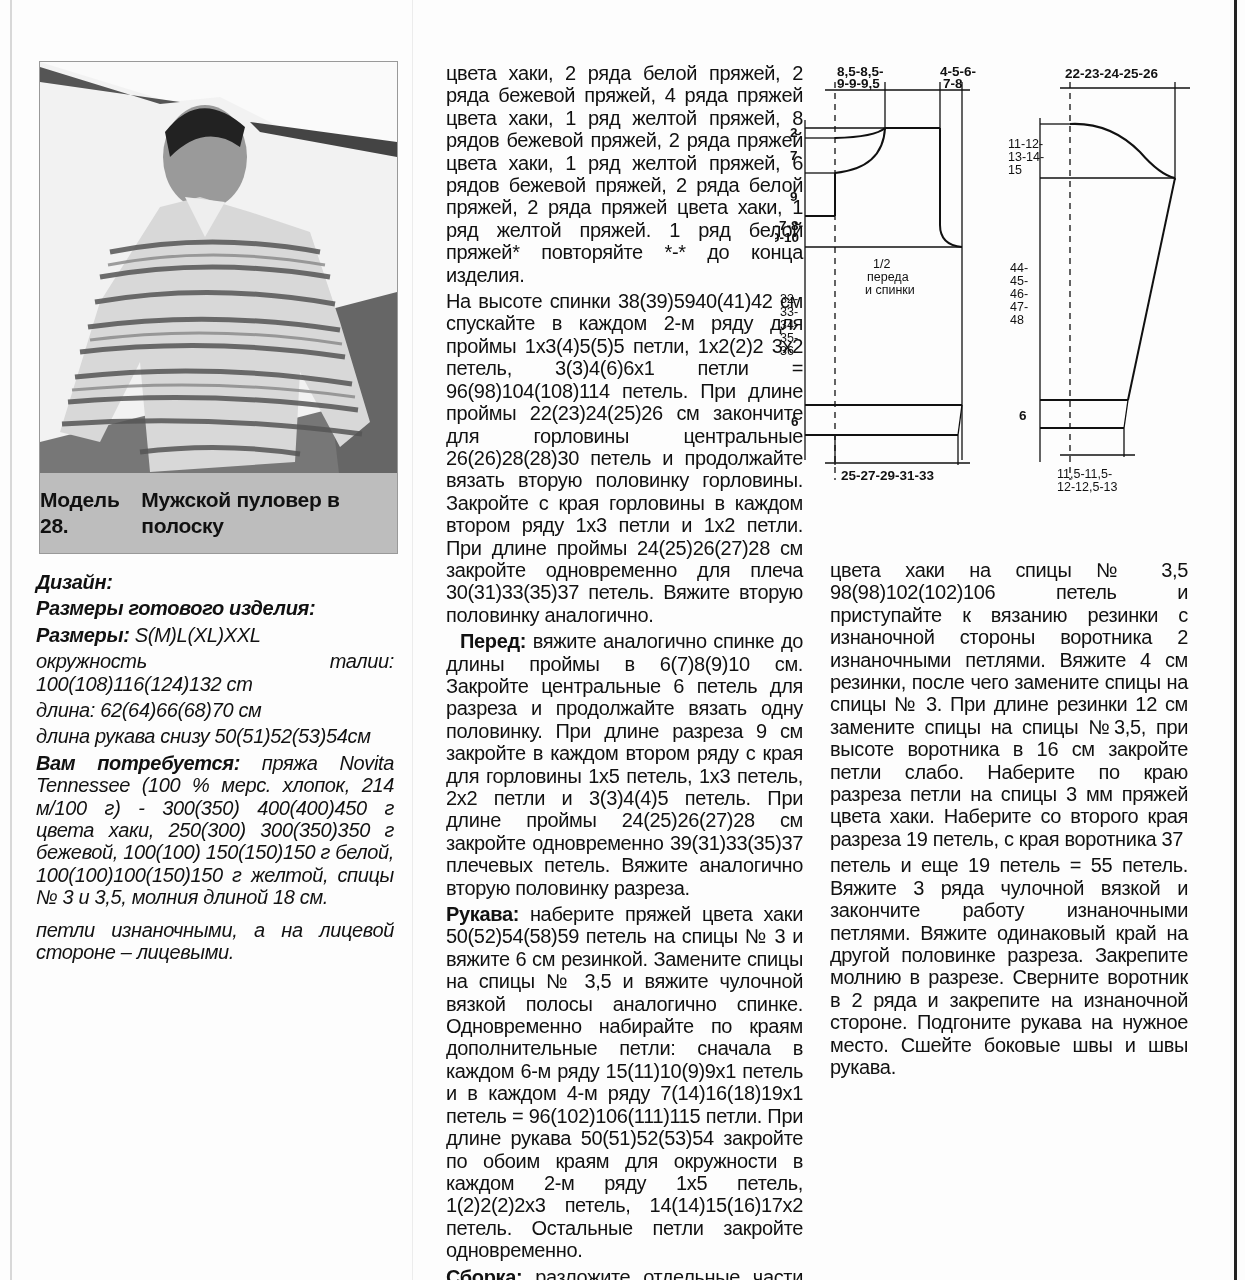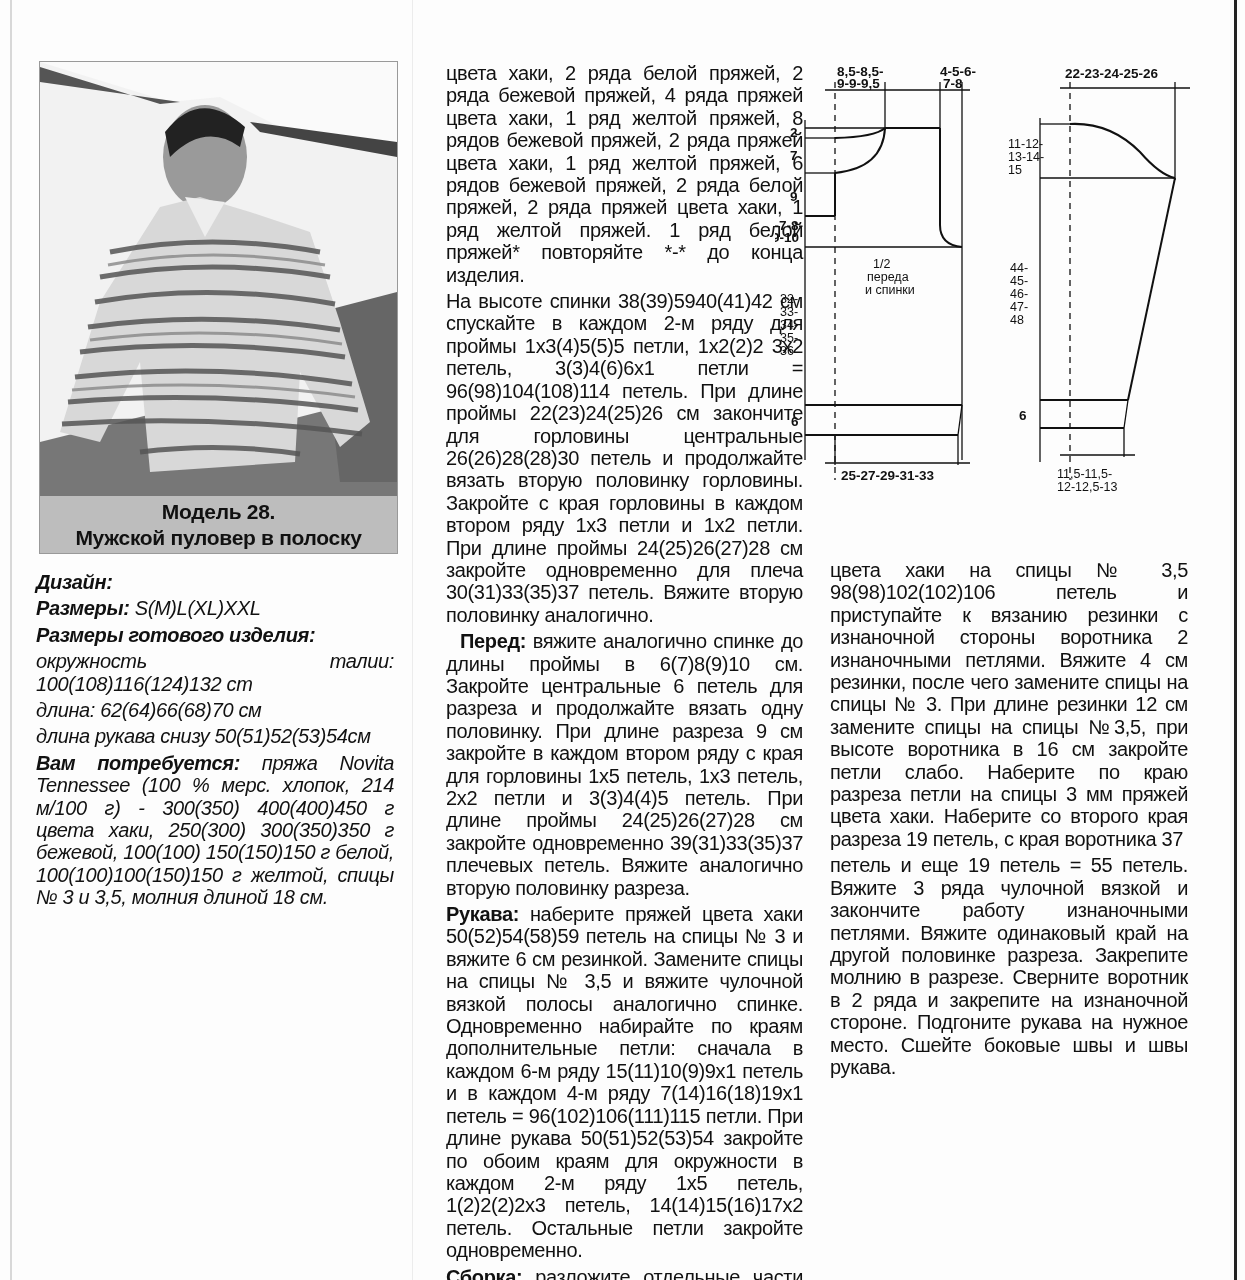--- a/index.html
+++ b/index.html
@@ -5,22 +5,22 @@
   html, body { margin:0; padding:0; background:#fff; }
   body { width:1245px; height:1280px; position:relative; overflow:hidden;
          font-family:"Liberation Sans", sans-serif; color:#111; }
   .page { position:absolute; inset:0; background:#fdfdfd; }
   .edge-left { position:absolute; left:10px; top:0; width:2px; height:1280px; background:#d8d8d8; }
   .edge-right { position:absolute; right:8px; top:0; width:3px; height:1280px; background:#222; }
   .fold { position:absolute; left:412px; top:0; width:1px; height:1280px; background:#ececec; }
 
   .photo { position:absolute; left:39px; top:61px; width:357px; height:491px; overflow:hidden; background:#f4f4f4; border:1px solid #999; }
   .photo svg { display:block; }
-  .caption { position:absolute; left:0; right:0; bottom:0; height:57px; background:#bdbdbd;
-             display:flex; flex-direction:column; align-items:center; justify-content:center; }
+  .caption { position:absolute; left:0; right:0; bottom:0; height:80px; background:#bdbdbd;
+             display:flex; flex-direction:row; align-items:center; justify-content:center; }
   .caption .t1, .caption .t2 { font-weight:bold; font-size:21px; line-height:26px; color:#111; letter-spacing:-0.3px; font-stretch:condensed; }
 
   .col { position:absolute; font-size:20px; line-height:22.4px; letter-spacing:-0.35px; }
   .col p { margin:0 0 4px 0; text-align:justify; }
   .col b { font-weight:bold; }
   .col1 { left:36px; top:571px; width:358px;font-style:italic; }
   .col2 { left:446px; top:62px; width:357px; }
   .col3 { left:830px; top:559px; width:358px; }
   .indent { text-indent:14px; }
 
@@ -66,26 +66,27 @@
       <path d="M145 135 L165 175 L185 140 Z" fill="#eee"></path>
     </svg>
     <div class="caption">
       <div class="t1">Модель 28.</div>
       <div class="t2">Мужской пуловер в полоску</div>
     </div>
   </div>
 
   <div class="col col1">
     <p><b>Дизайн:</b></p>
+    <p><b>Размеры готового изделия:</b></p>
     <p><b>Размеры:</b><span> S(M)L(XL)XXL</span></p>
-    <p><b>Размеры готового изделия:</b></p>
     <p>окружность талии: 100(108)116(124)132 cm</p>
     <p>длина: 62(64)66(68)70 см</p>
     <p>длина рукава снизу 50(51)52(53)54см</p>
     <p><b>Вам потребуется:</b><span> пряжа Novita Tennessee (100 % мерс. хлопок, 214 м/100 г) - 300(350) 400(400)450 г цвета хаки, 250(300) 300(350)350 г бежевой, 100(100) 150(150)150 г белой, 100(100)100(150)150 г желтой, спицы № 3 и 3,5, молния длиной 18 см.</span></p>
+    <p style="margin-top:10px">петли изнаночными, а на лицевой стороне – лицевыми.</p>
   </div>
 
   <div class="col col2">
     <p>цвета хаки, 2 ряда белой пряжей, 2 ряда бежевой пряжей, 4 ряда пряжей цвета хаки, 1 ряд желтой пряжей, 8 рядов бежевой пряжей, 2 ряда пряжей цвета хаки, 1 ряд желтой пряжей, 6 рядов бежевой пряжей, 2 ряда белой пряжей, 2 ряда пряжей цвета хаки, 1 ряд желтой пряжей. 1 ряд белой пряжей* повторяйте *-* до конца изделия.</p>
     <p>На высоте спинки 38(39)5940(41)42 см спускайте в каждом 2-м ряду для проймы 1x3(4)5(5)5 петли, 1x2(2)2 3x2 петель, 3(3)4(6)6x1 петли = 96(98)104(108)114 петель. При длине проймы 22(23)24(25)26 см закончите для горловины центральные 26(26)28(28)30 петель и продолжайте вязать вторую половинку горловины. Закройте с края горловины в каждом втором ряду 1x3 петли и 1x2 петли. При длине проймы 24(25)26(27)28 см закройте одновременно для плеча 30(31)33(35)37 петель. Вяжите вторую половинку аналогично.</p>
     <p class="indent"><b>Перед:</b><span> вяжите аналогично спинке до длины проймы в 6(7)8(9)10 см. Закройте центральные 6 петель для разреза и продолжайте вязать одну половинку. При длине разреза 9 см закройте в каждом втором ряду с края для горловины 1x5 петель, 1x3 петель, 2x2 петли и 3(3)4(4)5 петель. При длине проймы 24(25)26(27)28 см закройте одновременно 39(31)33(35)37 плечевых петель. Вяжите аналогично вторую половинку разреза.</span></p>
     <p><b>Рукава:</b><span> наберите пряжей цвета хаки 50(52)54(58)59 петель на спицы № 3 и вяжите 6 см резинкой. Замените спицы на спицы № 3,5 и вяжите чулочной вязкой полосы аналогично спинке. Одновременно набирайте по краям дополнительные петли: сначала в каждом 6-м ряду 15(11)10(9)9x1 петель и в каждом 4-м ряду 7(14)16(18)19x1 петель = 96(102)106(111)115 петли. При длине рукава 50(51)52(53)54 закройте по обоим краям для окружности в каждом 2-м ряду 1x5 петель, 1(2)2(2)2x3 петель, 14(14)15(16)17x2 петель. Остальные петли закройте одновременно.</span></p>
     <p><b>Сборка:</b><span> разложите отдельные части изделия по нужному размеру. Смочите детали с изнаночной стороны и дайте высохнуть. Сшейте плечевые швы. Наберите с края горловины пряжей</span></p>
   </div>
 

